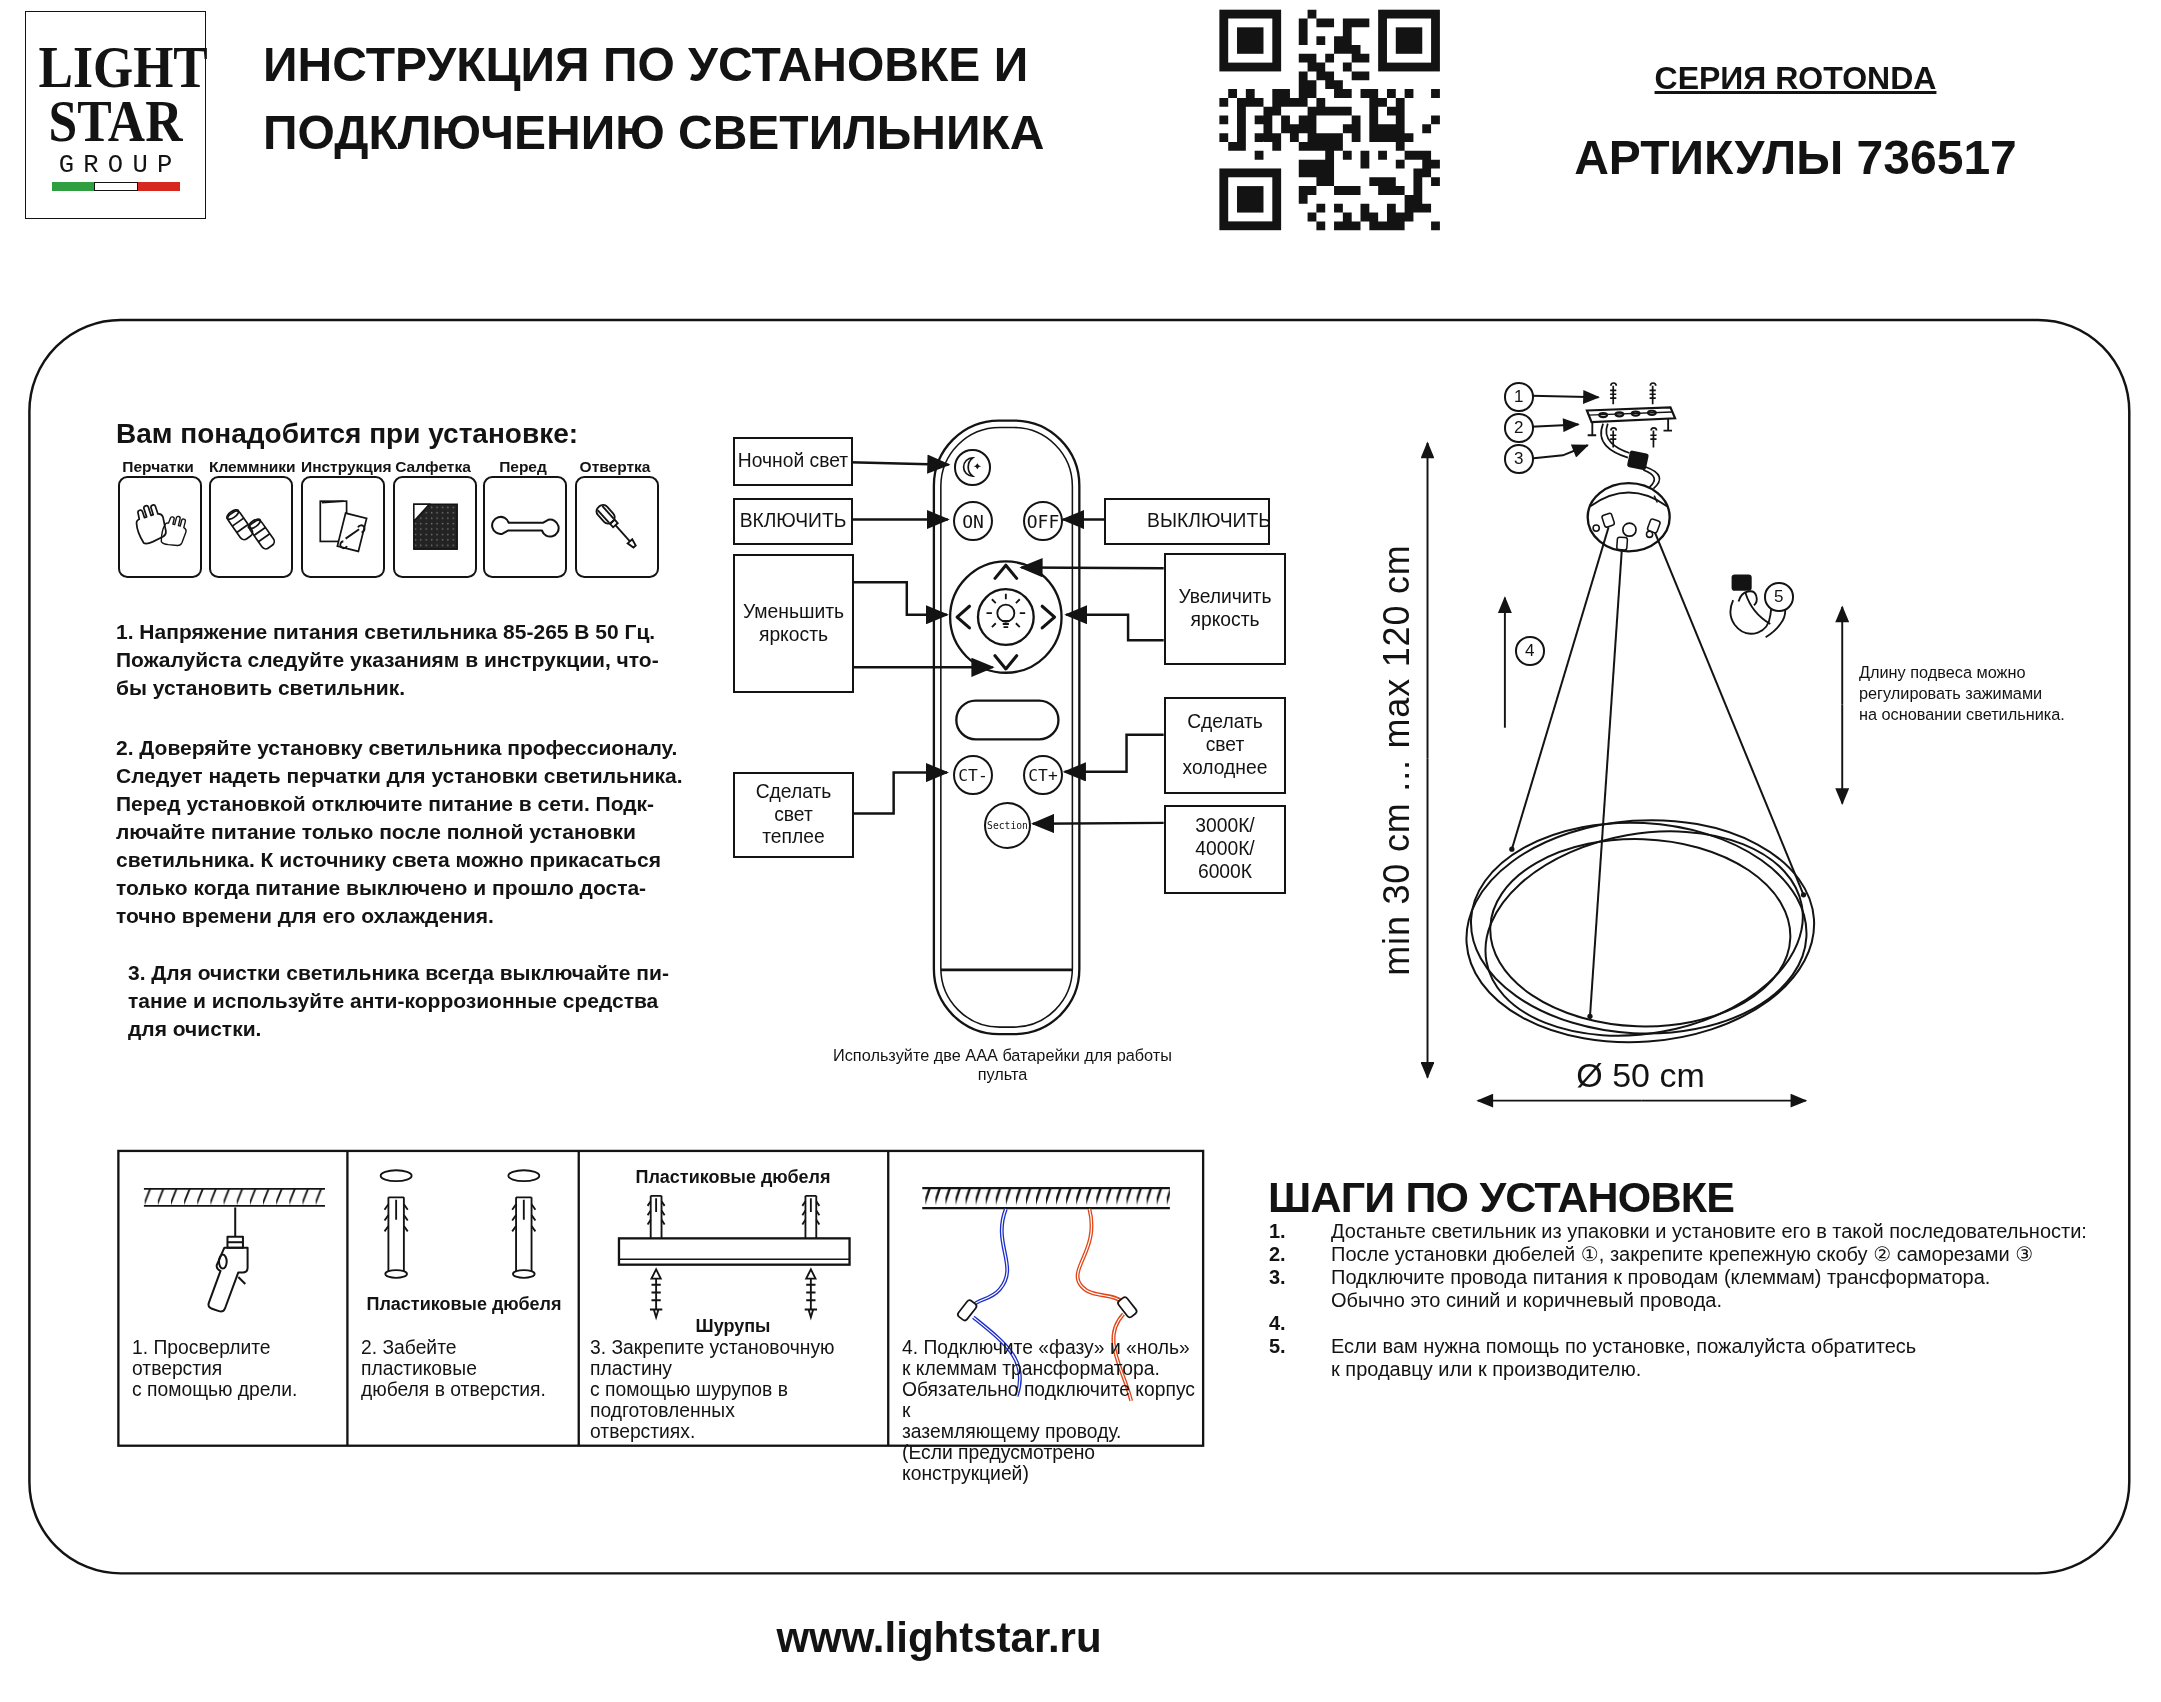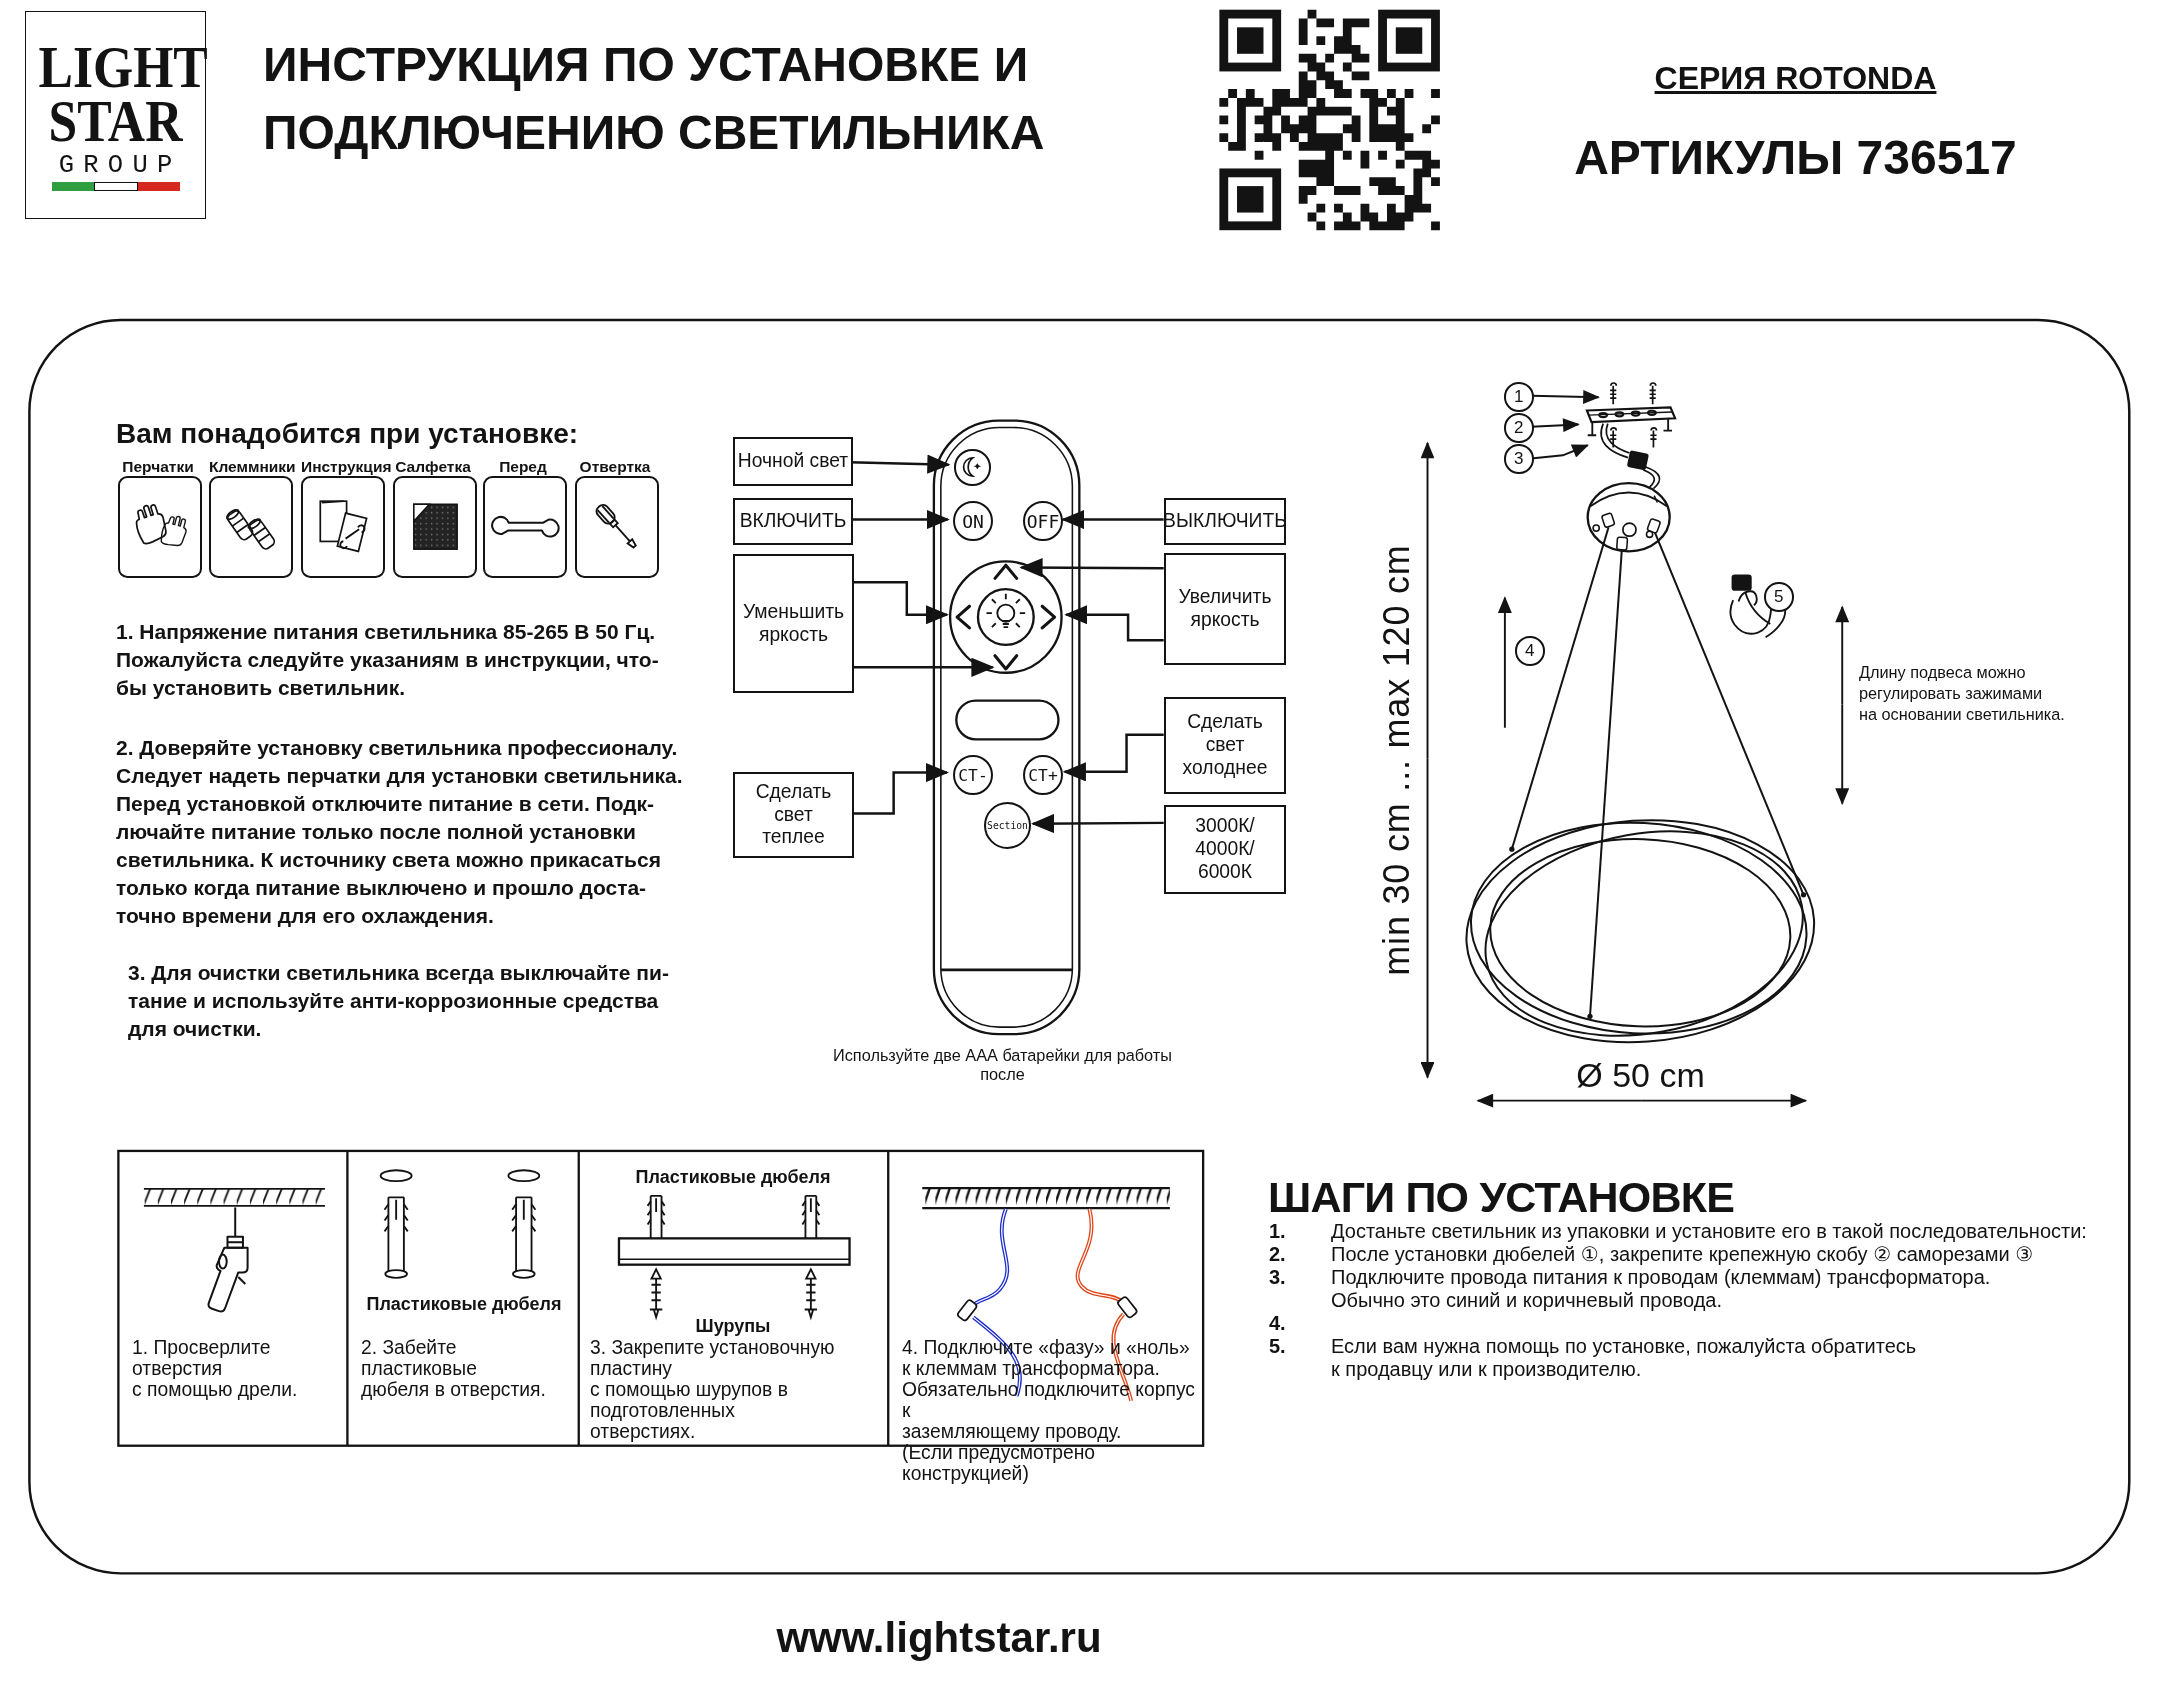--- a/index.html
+++ b/index.html
@@ -353,21 +353,21 @@
 тание и используйте анти-коррозионные средства
 для очистки.</div>
 
 <div class="callout" style="left:733px;top:437px;width:116px;height:45px;">Ночной свет</div>
 <div class="callout" style="left:733px;top:498px;width:116px;height:43px;">ВКЛЮЧИТЬ</div>
 <div class="callout" style="left:733px;top:554px;width:117px;height:135px;">Уменьшить
 яркость</div>
 <div class="callout" style="left:733px;top:772px;width:117px;height:82px;">Сделать
 свет
 теплее</div>
-<div class="callout" style="left:1164px;top:498px;width:118px;height:43px;">ВЫКЛЮЧИТЬ</div>
+<div class="callout" style="left:1104px;top:498px;width:118px;height:43px;padding-left:44px;">ВЫКЛЮЧИТЬ</div>
 <div class="callout" style="left:1164px;top:553px;width:118px;height:108px;">Увеличить
 яркость</div>
 <div class="callout" style="left:1164px;top:697px;width:118px;height:93px;">Сделать
 свет
 холоднее</div>
 <div class="callout" style="left:1164px;top:805px;width:118px;height:85px;">3000К/
 4000К/
 6000К</div>
 
 <div class="rbtn" style="left:954px;top:449px;width:32.5px;height:32.5px;">
@@ -375,21 +375,21 @@
     <path d="M18 5 a12 12 0 1 0 0 24 a15 15 0 0 1 0 -24 z" fill="none" stroke="#131313" stroke-width="2.2"></path>
     <path d="M24 12 l2 3 3 1 -3 1 -2 3 -2 -3 -3 -1 3 -1 z" fill="#131313"></path>
   </svg>
 </div>
 <div class="rbtn" style="left:953px;top:501px;width:36px;height:36px;font-size:18px;">ON</div>
 <div class="rbtn" style="left:1023px;top:501px;width:36px;height:36px;font-size:18px;">OFF</div>
 <div class="rbtn" style="left:953px;top:755px;width:36px;height:36px;font-size:16.3px;">CT-</div>
 <div class="rbtn" style="left:1023px;top:755px;width:36px;height:36px;font-size:16.3px;">CT+</div>
 <div class="rbtn" style="left:984px;top:802px;width:43px;height:43px;font-size:9.7px;">Section</div>
 
-<div class="abs" style="left:809px;top:1046px;width:387px;text-align:center;font-size:16.3px;">Используйте две ААА батарейки для работы после</div>
+<div class="abs" style="left:809px;top:1046px;width:387px;text-align:center;font-size:16.3px;">Используйте две ААА батарейки для работы пульта</div>
 
 <div class="cnum" style="left:1504px;top:382px;">1</div>
 <div class="cnum" style="left:1504px;top:413px;">2</div>
 <div class="cnum" style="left:1504px;top:444px;">3</div>
 <div class="cnum" style="left:1515px;top:636px;">4</div>
 <div class="cnum" style="left:1764px;top:582px;">5</div>
 
 <div class="abs" style="left:1103px;top:739px;width:588px;height:42px;text-align:center;font-size:36px;letter-spacing:0.8px;transform:rotate(-90deg);">min 30 cm ... max 120 cm</div>
 <div class="abs" style="left:1563px;top:1056px;width:155px;text-align:center;font-size:34px;">Ø 50 cm</div>
 <div class="abs pre" style="left:1859px;top:662px;font-size:16.3px;line-height:21px;">Длину подвеса можно

